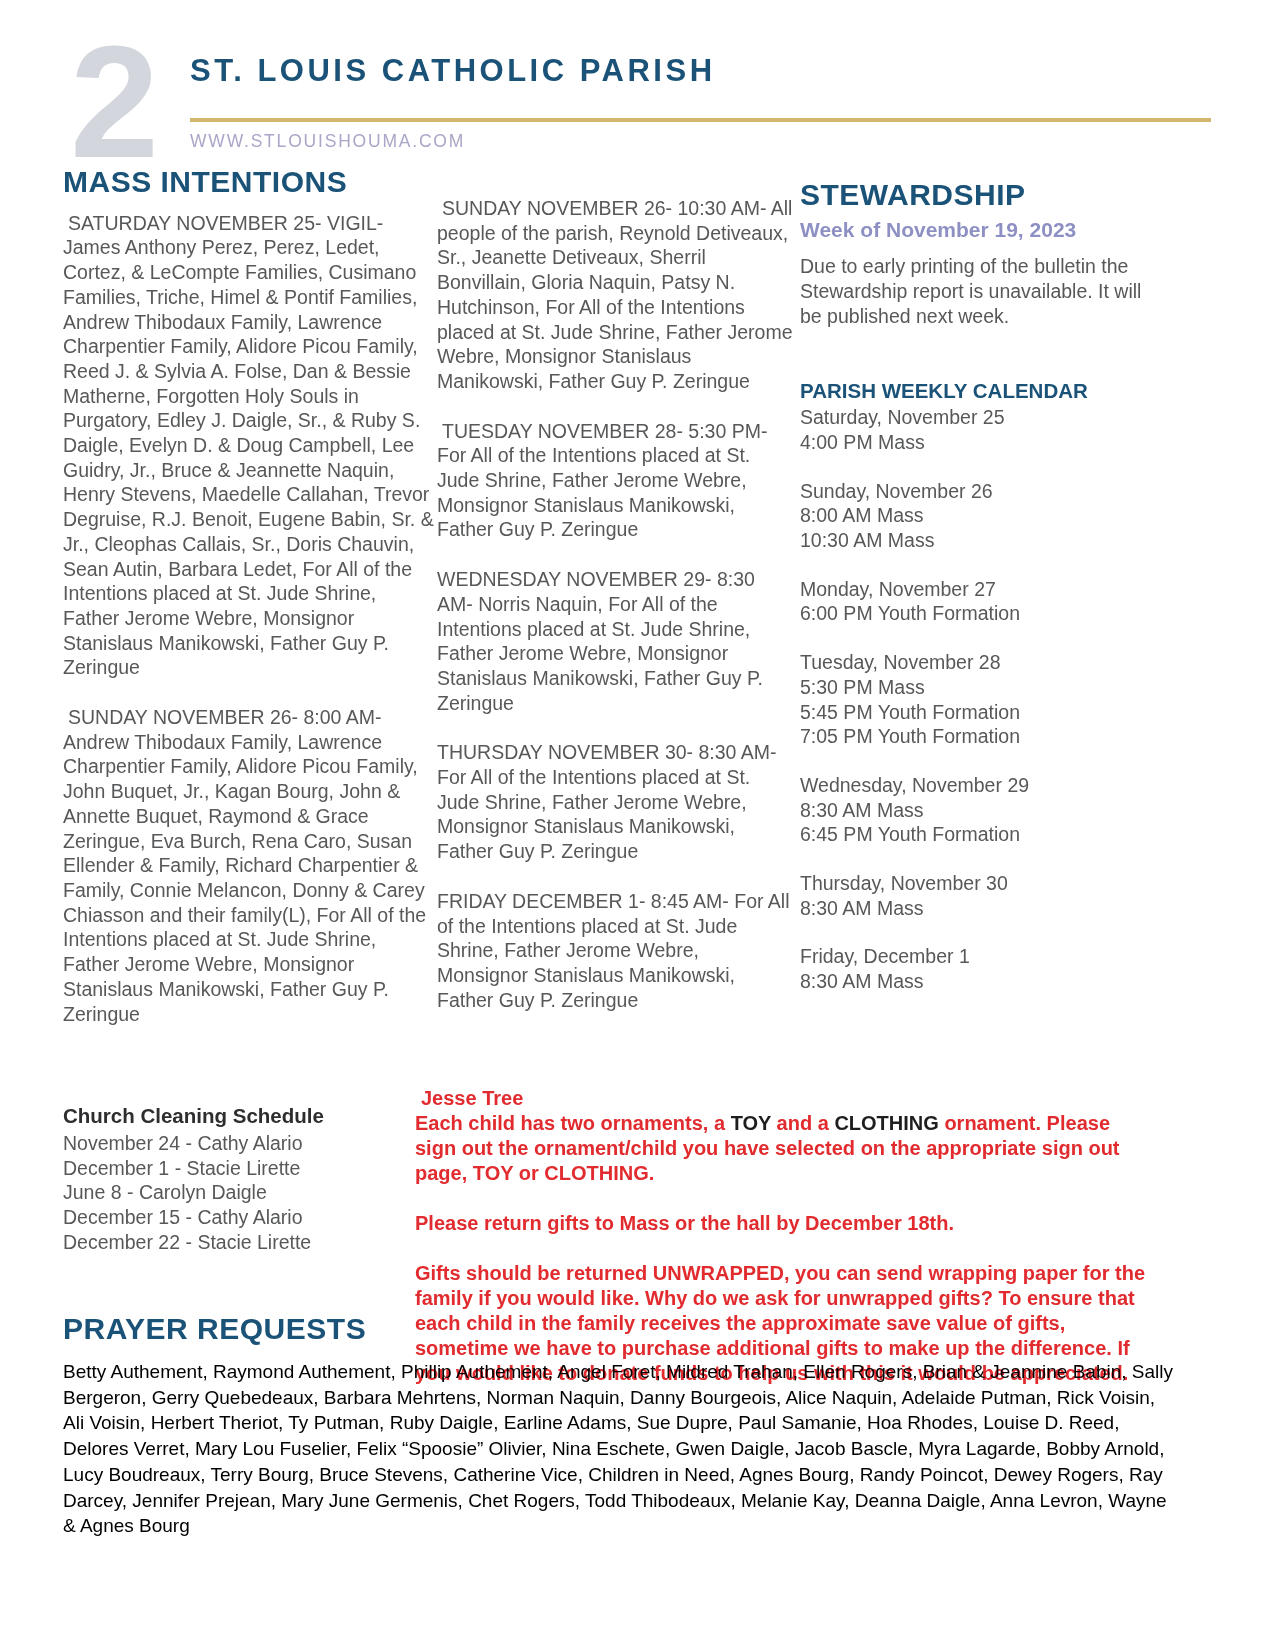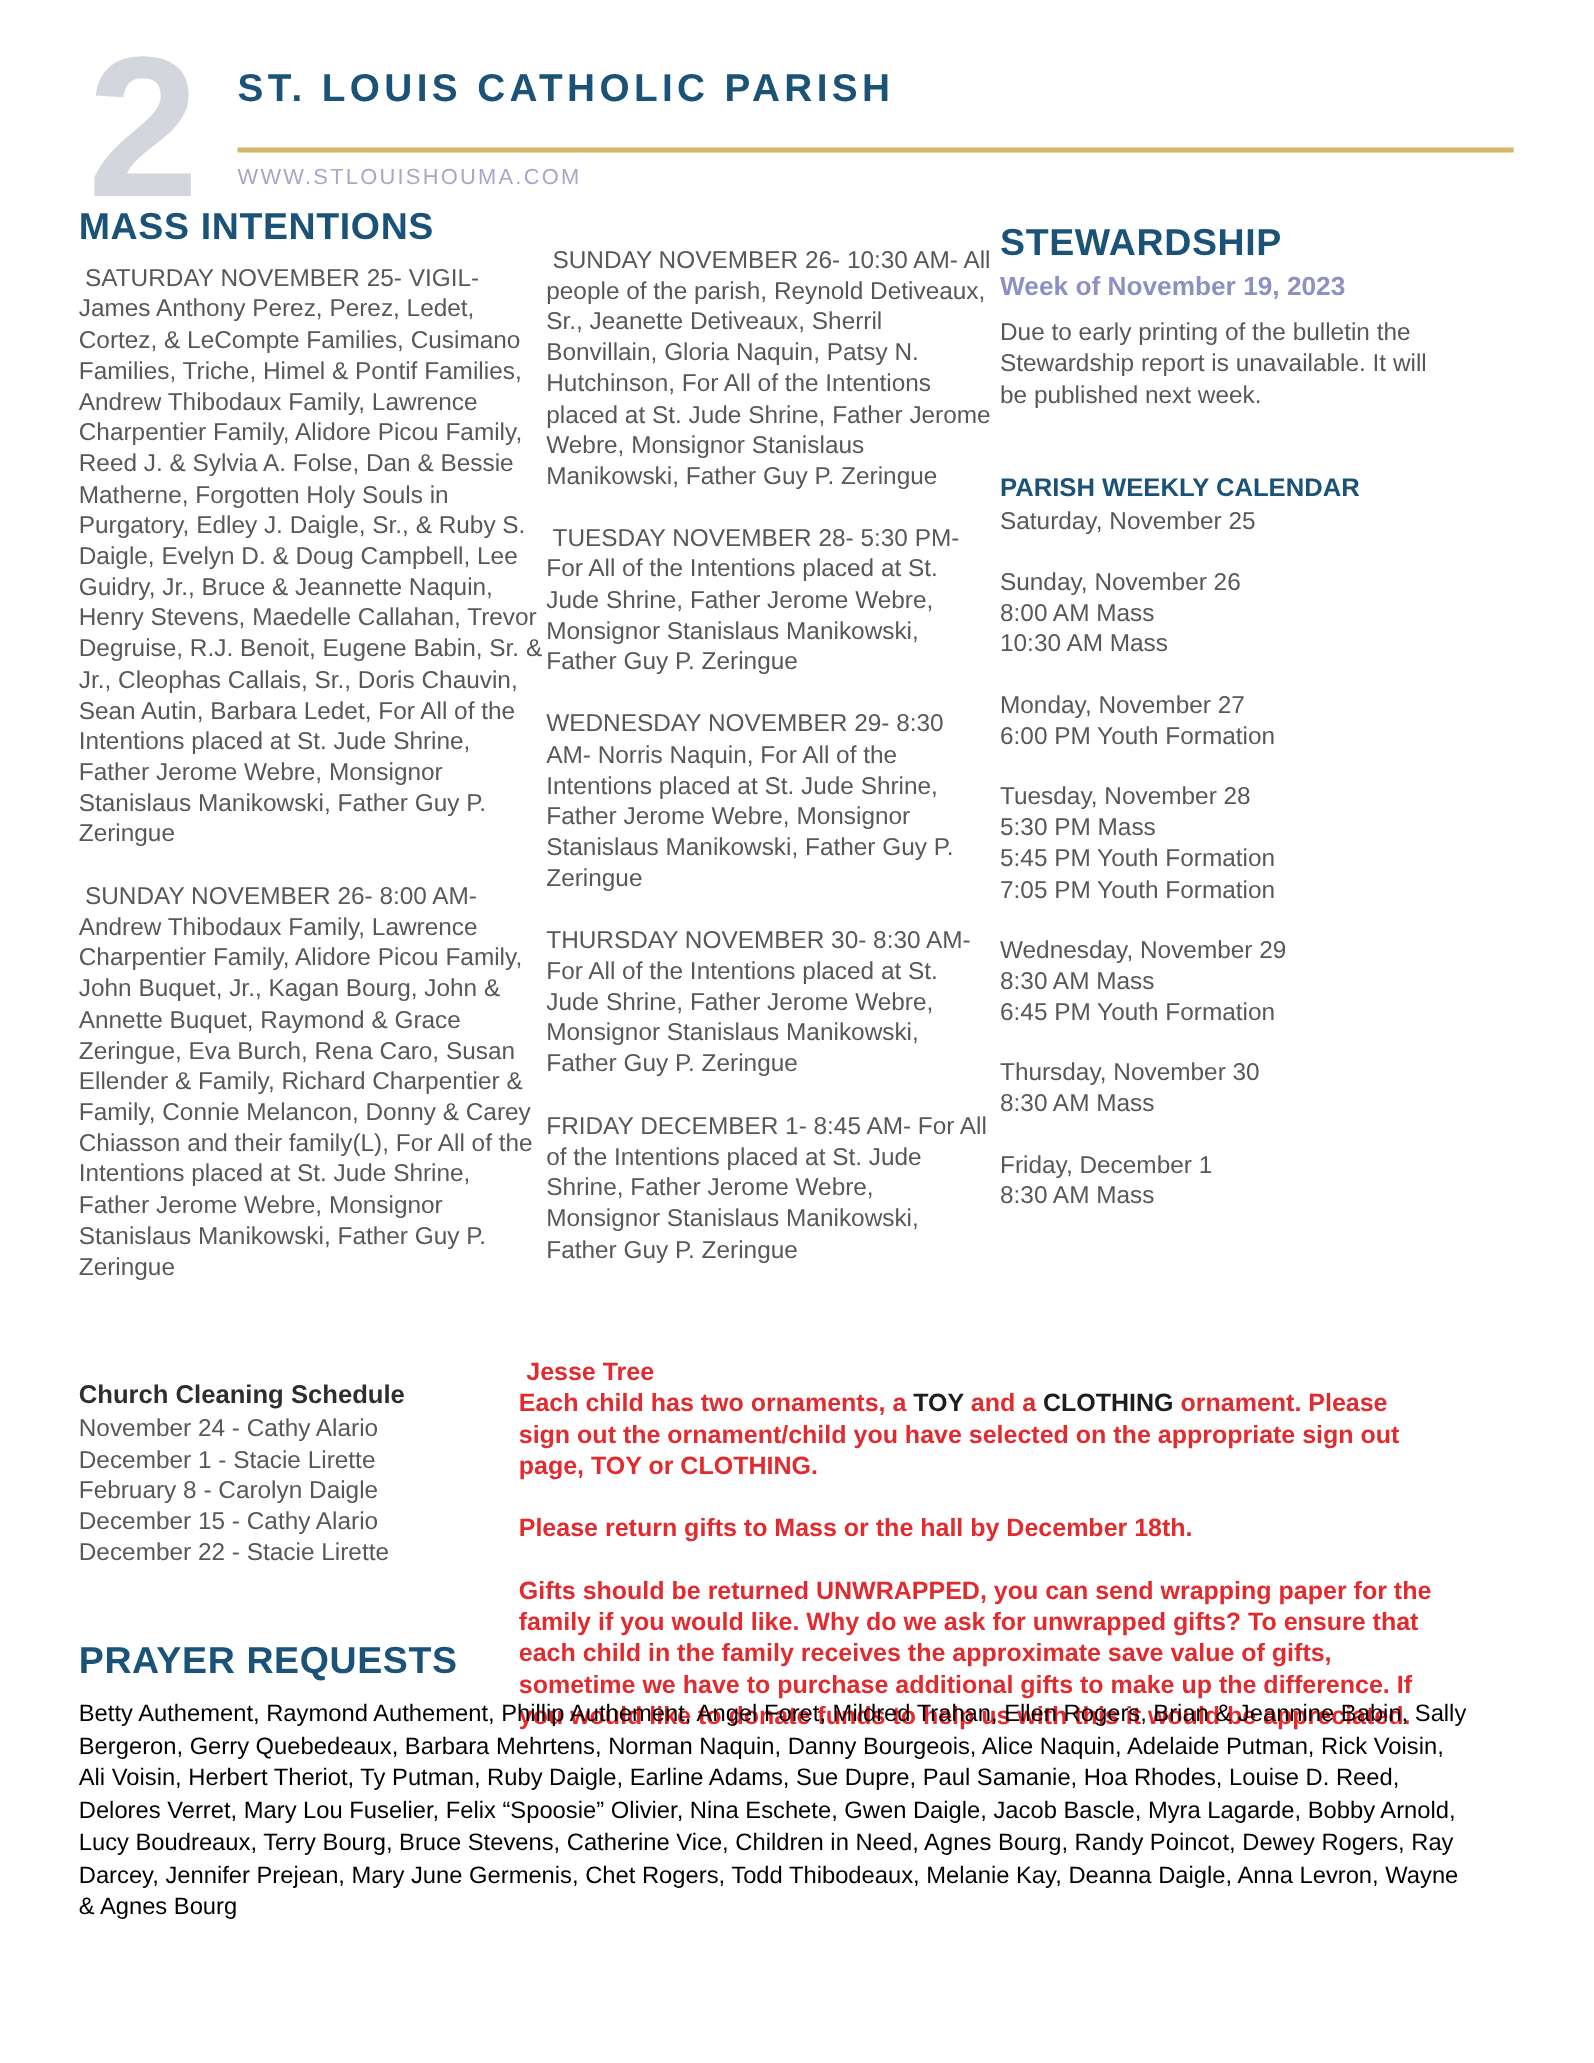--- a/index.html
+++ b/index.html
@@ -73,21 +73,21 @@
 
   <div class="col col1">
     <div class="section-heading mi-heading">MASS INTENTIONS</div>
     <p class="mi-p indent">SATURDAY NOVEMBER 25- VIGIL-James Anthony Perez, Perez, Ledet, Cortez, &amp; LeCompte Families, Cusimano Families, Triche, Himel &amp; Pontif Families, Andrew Thibodaux Family, Lawrence Charpentier Family, Alidore Picou Family, Reed J. &amp; Sylvia A. Folse, Dan &amp; Bessie Matherne, Forgotten Holy Souls in Purgatory, Edley J. Daigle, Sr., &amp; Ruby S. Daigle, Evelyn D. &amp; Doug Campbell, Lee Guidry, Jr., Bruce &amp; Jeannette Naquin, Henry Stevens, Maedelle Callahan, Trevor Degruise, R.J. Benoit, Eugene Babin, Sr. &amp; Jr., Cleophas Callais, Sr., Doris Chauvin, Sean Autin, Barbara Ledet, For All of the Intentions placed at St. Jude Shrine, Father Jerome Webre, Monsignor Stanislaus Manikowski, Father Guy P. Zeringue</p>
     <p class="mi-p indent">SUNDAY NOVEMBER 26- 8:00 AM-Andrew Thibodaux Family, Lawrence Charpentier Family, Alidore Picou Family, John Buquet, Jr., Kagan Bourg, John &amp; Annette Buquet, Raymond &amp; Grace Zeringue, Eva Burch, Rena Caro, Susan Ellender &amp; Family, Richard Charpentier &amp; Family, Connie Melancon, Donny &amp; Carey Chiasson and their family(L), For All of the Intentions placed at St. Jude Shrine, Father Jerome Webre, Monsignor Stanislaus Manikowski, Father Guy P. Zeringue</p>
 
     <div class="cleaning">
       <div class="cc-heading">Church Cleaning Schedule</div>
       <div>November 24 - Cathy Alario</div>
       <div>December 1 - Stacie Lirette</div>
-      <div>February 8 - Carolyn Daigle</div>
+      <div>June 8 - Carolyn Daigle</div>
       <div>December 15 - Cathy Alario</div>
       <div>December 22 - Stacie Lirette</div>
     </div>
   </div>
 
   <div class="col col2">
     <p class="mi-p indent">SUNDAY NOVEMBER 26- 10:30 AM- All people of the parish, Reynold Detiveaux, Sr., Jeanette Detiveaux, Sherril Bonvillain, Gloria Naquin, Patsy N. Hutchinson, For All of the Intentions placed at St. Jude Shrine, Father Jerome Webre, Monsignor Stanislaus Manikowski, Father Guy P. Zeringue</p>
     <p class="mi-p indent">TUESDAY NOVEMBER 28- 5:30 PM- For All of the Intentions placed at St. Jude Shrine, Father Jerome Webre, Monsignor Stanislaus Manikowski, Father Guy P. Zeringue</p>
     <p class="mi-p">WEDNESDAY NOVEMBER 29- 8:30 AM- Norris Naquin, For All of the Intentions placed at St. Jude Shrine, Father Jerome Webre, Monsignor Stanislaus Manikowski, Father Guy P. Zeringue</p>
     <p class="mi-p">THURSDAY NOVEMBER 30- 8:30 AM- For All of the Intentions placed at St. Jude Shrine, Father Jerome Webre, Monsignor Stanislaus Manikowski, Father Guy P. Zeringue</p>
@@ -97,20 +97,21 @@
   <div class="col col3">
     <div class="section-heading">STEWARDSHIP</div>
     <div class="st-week">Week of November 19, 2023</div>
     <p class="st-body">Due to early printing of the bulletin the Stewardship report is unavailable.  It will be published next week.</p>
 
     <div class="cal">
       <div class="cal-heading">PARISH WEEKLY CALENDAR</div>
 
       <div class="cal-day">
         <div>Saturday, November 25</div>
+        <div>4:00 PM Mass</div>
       </div>
       <div class="cal-day">
         <div>Sunday, November 26</div>
         <div>8:00 AM Mass</div>
         <div>10:30 AM Mass</div>
       </div>
       <div class="cal-day">
         <div>Monday, November 27</div>
         <div>6:00 PM Youth Formation</div>
       </div>

